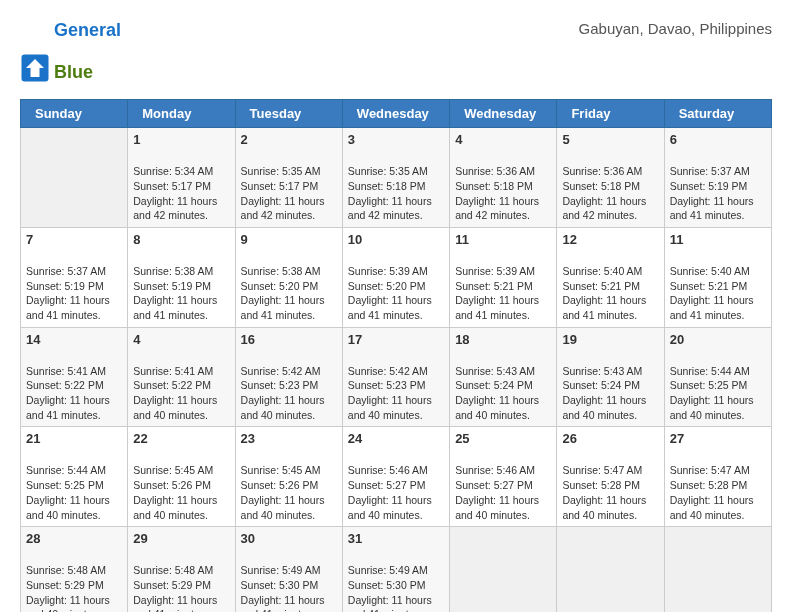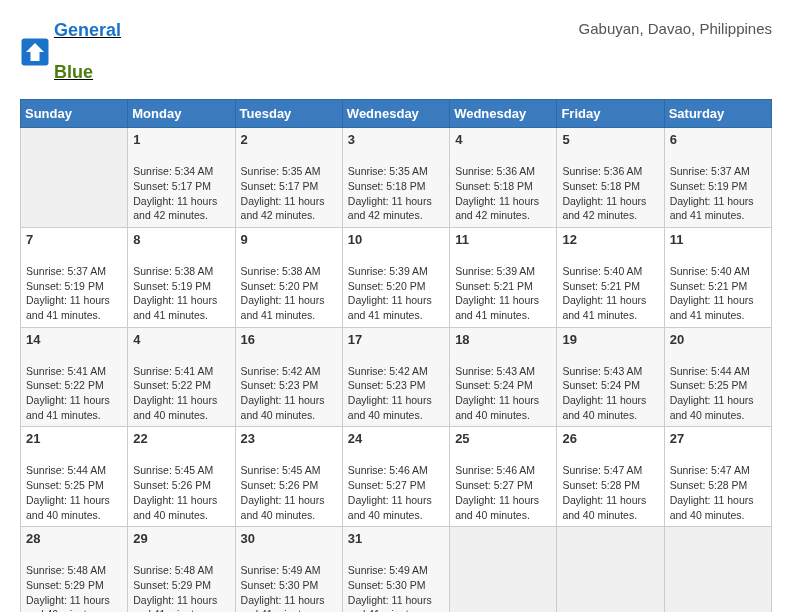--- a/index.html
+++ b/index.html
@@ -11,22 +11,21 @@
       padding: 20px;
     }
     .header-area {
       display: flex;
       justify-content: space-between;
       align-items: flex-start;
       margin-bottom: 16px;
     }
     .logo {
       display: flex;
-      align-items: center;
-      text-decoration: underline;
+      align-items: flex-end;
     }
     .logo-text {
       font-size: 18px;
       font-weight: bold;
       color: #333;
       line-height: 1.2;
     }
     .logo-text span {
       color: #1a73c9;
     }
@@ -48,21 +47,21 @@
       color: #555;
     }
     table {
       width: 100%;
       border-collapse: collapse;
       font-size: 11px;
     }
     thead tr th {
       background-color: #3a7abf;
       color: #fff;
-      padding: 6px 4px;
+      padding: 6px 14px;
       text-align: left;
       font-size: 13px;
       font-weight: bold;
       border: 1px solid #2c6aa0;
     }
     tbody tr td {
       border: 1px solid #ccc;
       vertical-align: top;
       padding: 4px 5px;
       width: 107px;

